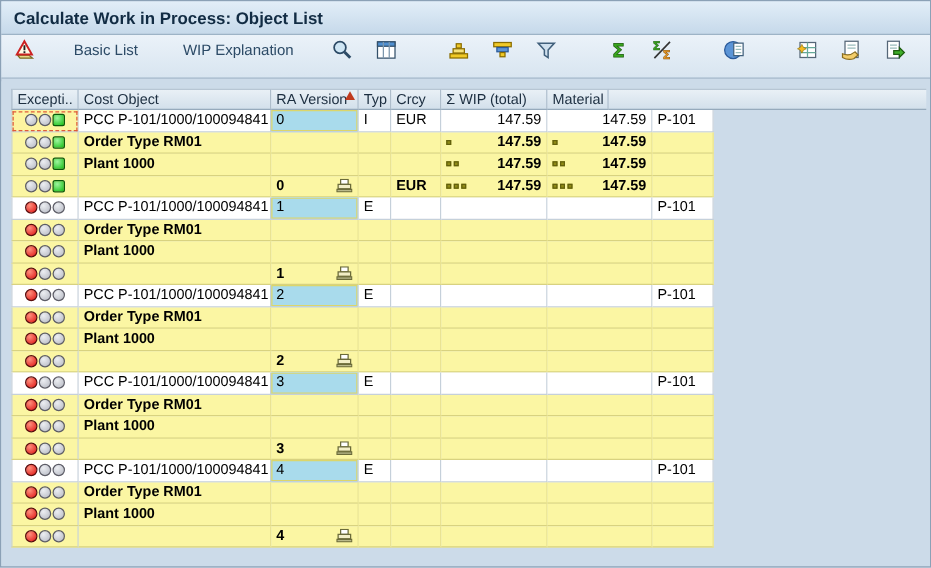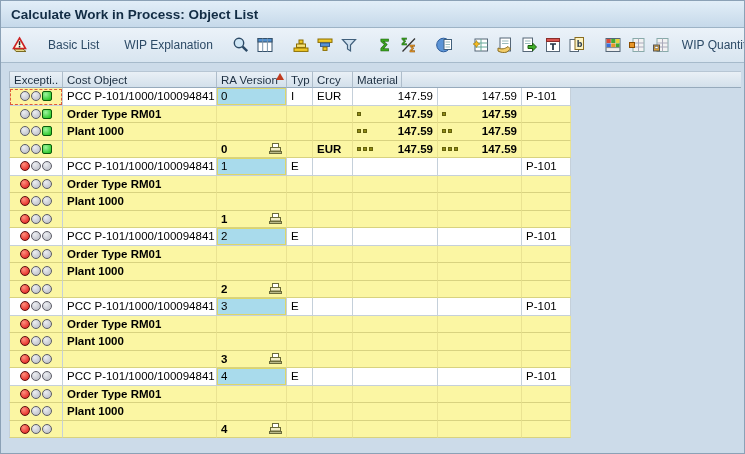--- a/index.html
+++ b/index.html
@@ -1,20 +1,20 @@
 <!DOCTYPE html>
 <html><head>
 <meta charset="utf-8">
 <style>
   *{box-sizing:border-box}
   body{margin:0;background:#9aa9b8;font-family:"Liberation Sans",sans-serif}
   .window{position:relative;width:745px;height:454px;background:#ccdbe9;border:1px solid #8ba1b6;overflow:hidden}
   .titlebar{height:27px;background:linear-gradient(#e2eef8,#c6d9ea);border-bottom:1px solid #9db3c6;display:flex;align-items:center;padding:0 10px}
   .titlebar .ttl{font-size:13.5px;font-weight:bold;color:#122c44}
-  .toolbar{height:35px;background:linear-gradient(#ebf2f9,#d8e5f0);border-bottom:1px solid #a6bacb;display:flex;align-items:center;padding:0 8px;gap:2px}
+  .toolbar{height:35px;background:linear-gradient(#ebf2f9,#d8e5f0);border-bottom:1px solid #a6bacb;display:flex;align-items:flex-start;padding:0 8px;gap:13px}
   .tbtn{display:inline-flex;align-items:center;justify-content:center;height:24px;border:1px solid transparent;border-radius:2px;cursor:pointer;background:transparent}
   .tbtn.icon{width:25px;padding:0}
   .tbtn.text{padding:0 7px;font-size:12px;color:#2c4a66;white-space:nowrap}
   .tsep{width:1px;height:20px;background:#a9bccd;margin:0 5px;box-shadow:1px 0 0 #f4f8fb}
   .mr{margin-right:7px}
   .content{position:absolute;top:64px;left:0;right:0;bottom:0;background:#ccdbe9}
   .grid{position:absolute;left:8px;top:6px;width:732px}
   .hrow{display:flex;height:17px}
   .hcell{position:relative;display:flex;align-items:center;padding:0 4px;font-size:11.5px;color:#1c2e40;background:linear-gradient(#e9f0f6,#d3e0eb);border-top:1px solid #b7c6d4;border-bottom:1px solid #96aabc;border-right:1px solid #aebdcb;white-space:nowrap;overflow:hidden}
   .hcell:first-child{border-left:1px solid #aebdcb}
@@ -203,20 +203,23 @@
           <div class="hcell c2">
             <span class="hlab">RA Version</span>
             <span class="sortmark"></span>
           </div>
           <div class="hcell c3">
             <span class="hlab">Typ</span>
           </div>
           <div class="hcell c4">
             <span class="hlab">Crcy</span>
           </div>
+          <div class="hcell c5">
+            <span class="hlab">Σ WIP (total)</span>
+          </div>
           <div class="hcell c7">
             <span class="hlab">Material</span>
           </div>
           <div class="hcell cf"></div>
         </div>
       <div class="rows">
           <div class="row det">
             <div class="cell c0 exc focus">
               <span class="light">
                 <i class="bulb"></i>

